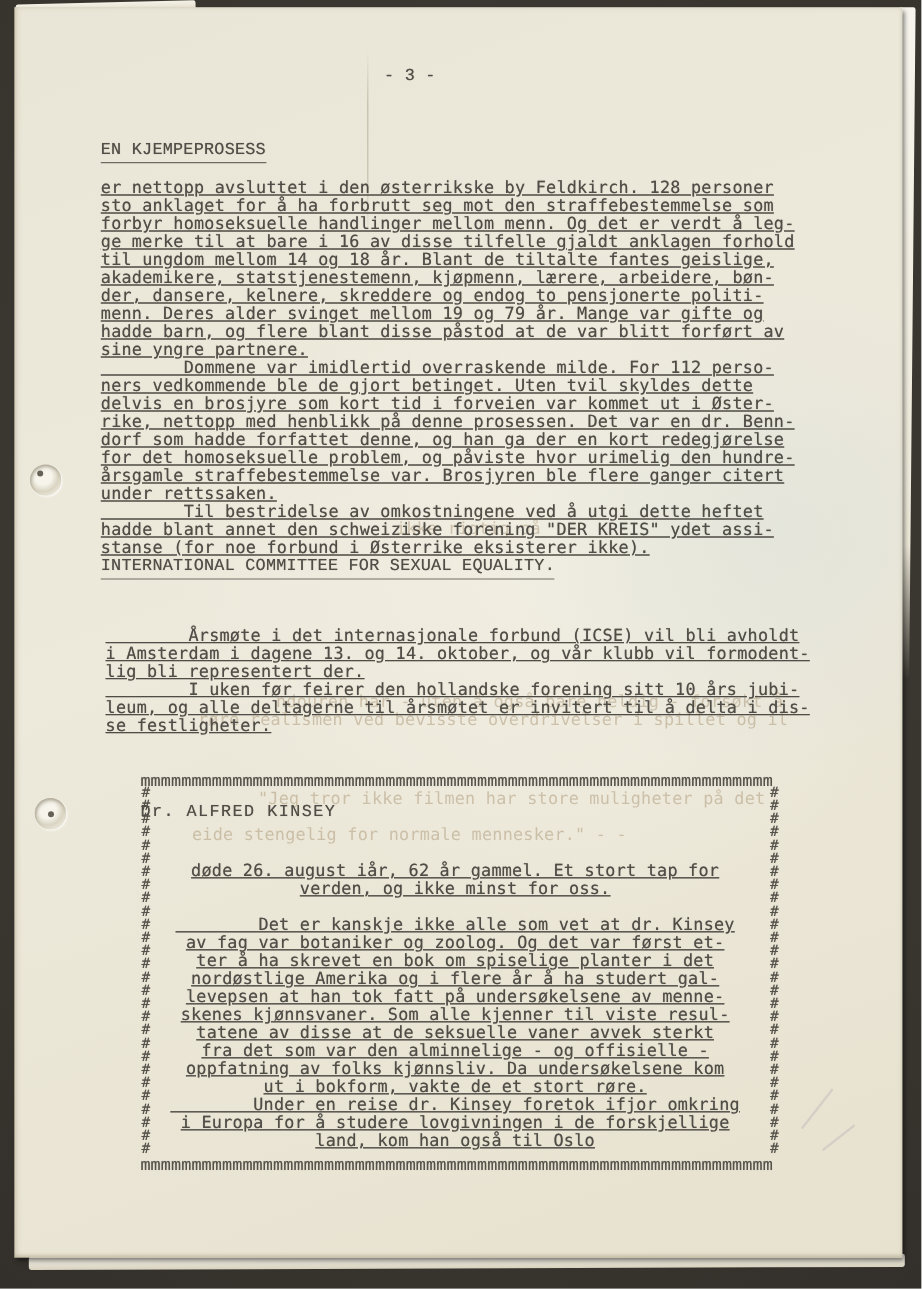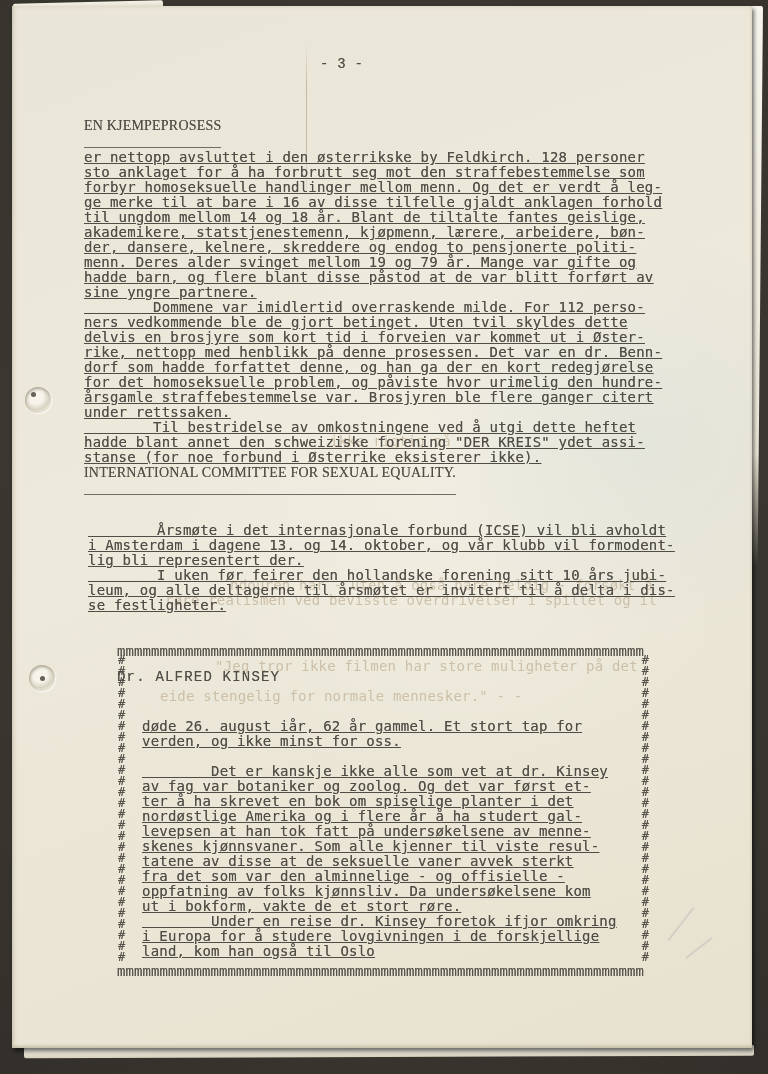--- a/index.html
+++ b/index.html
@@ -59,22 +59,21 @@
     color:#504d47;
     text-shadow:0 0 .6px rgba(78,75,69,.65);
     letter-spacing:.2px;
     font-size:14px;line-height:15px;
     position:absolute;z-index:3;
   }
   pre.ink{margin:0;white-space:pre;text-decoration:underline;}
   .page-number{left:308px;top:51px;}
   .heading{
     border-bottom:1px solid rgba(80,77,71,.8);
-    padding-bottom:14px;
-    font-family:Liberation Serif, serif;
+    padding-bottom:2px;
   }
   .heading1{left:72px;top:112px;}
   .body1{left:72px;top:144px;}
   .heading2{left:72px;top:459px;}
   .body2{left:76px;top:517px;}
   .kinsey-box{
     position:absolute;left:105px;top:640px;width:537px;height:340px;z-index:2;
   }
   .border-h{
     position:absolute;left:0;width:100%;
@@ -86,21 +85,21 @@
   .bh-bottom{top:320px;}
   .border-v{
     position:absolute;margin:0;
     font-size:12px;line-height:11px;
     color:#55524b;text-shadow:0 0 .6px rgba(78,75,69,.6);
     white-space:pre;z-index:3;
   }
   .bv-left{left:1px;top:9px;}
   .bv-right{right:5px;top:9px;}
   .box-title{left:0;top:24px;width:100%;text-align:left;letter-spacing:1.2px;}
-  .box-body{left:25px;top:73px;}
+  .box-body{left:25px;top:73px;text-align:center;}
   .ghost{
     position:absolute;z-index:1;margin:0;white-space:pre;
     font-size:14px;line-height:15px;letter-spacing:.2px;
     color:rgba(151,124,86,.38);
     filter:blur(.4px);
   }
   .gb1{left:98px;top:13px;}
   .gb2{left:33px;top:28px;}
   .gb3{left:43px;top:43px;}
   .gm1{left:318px;top:428px;}

